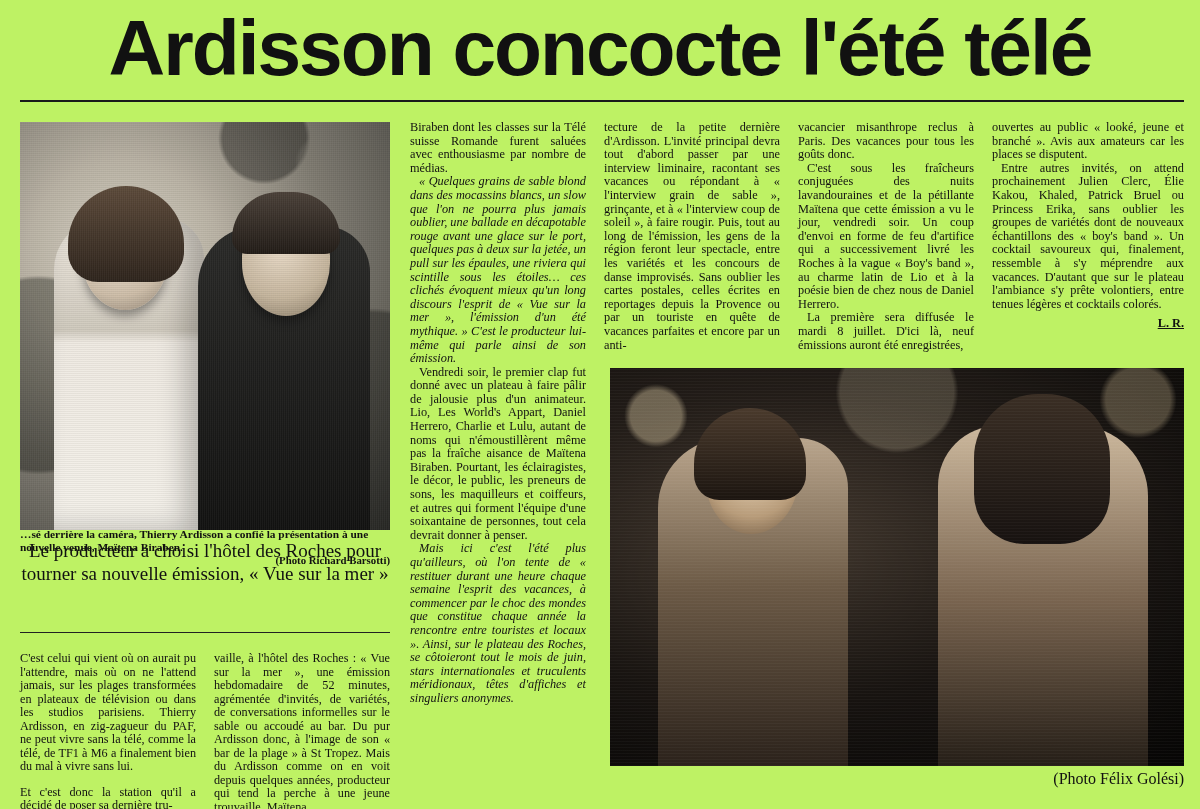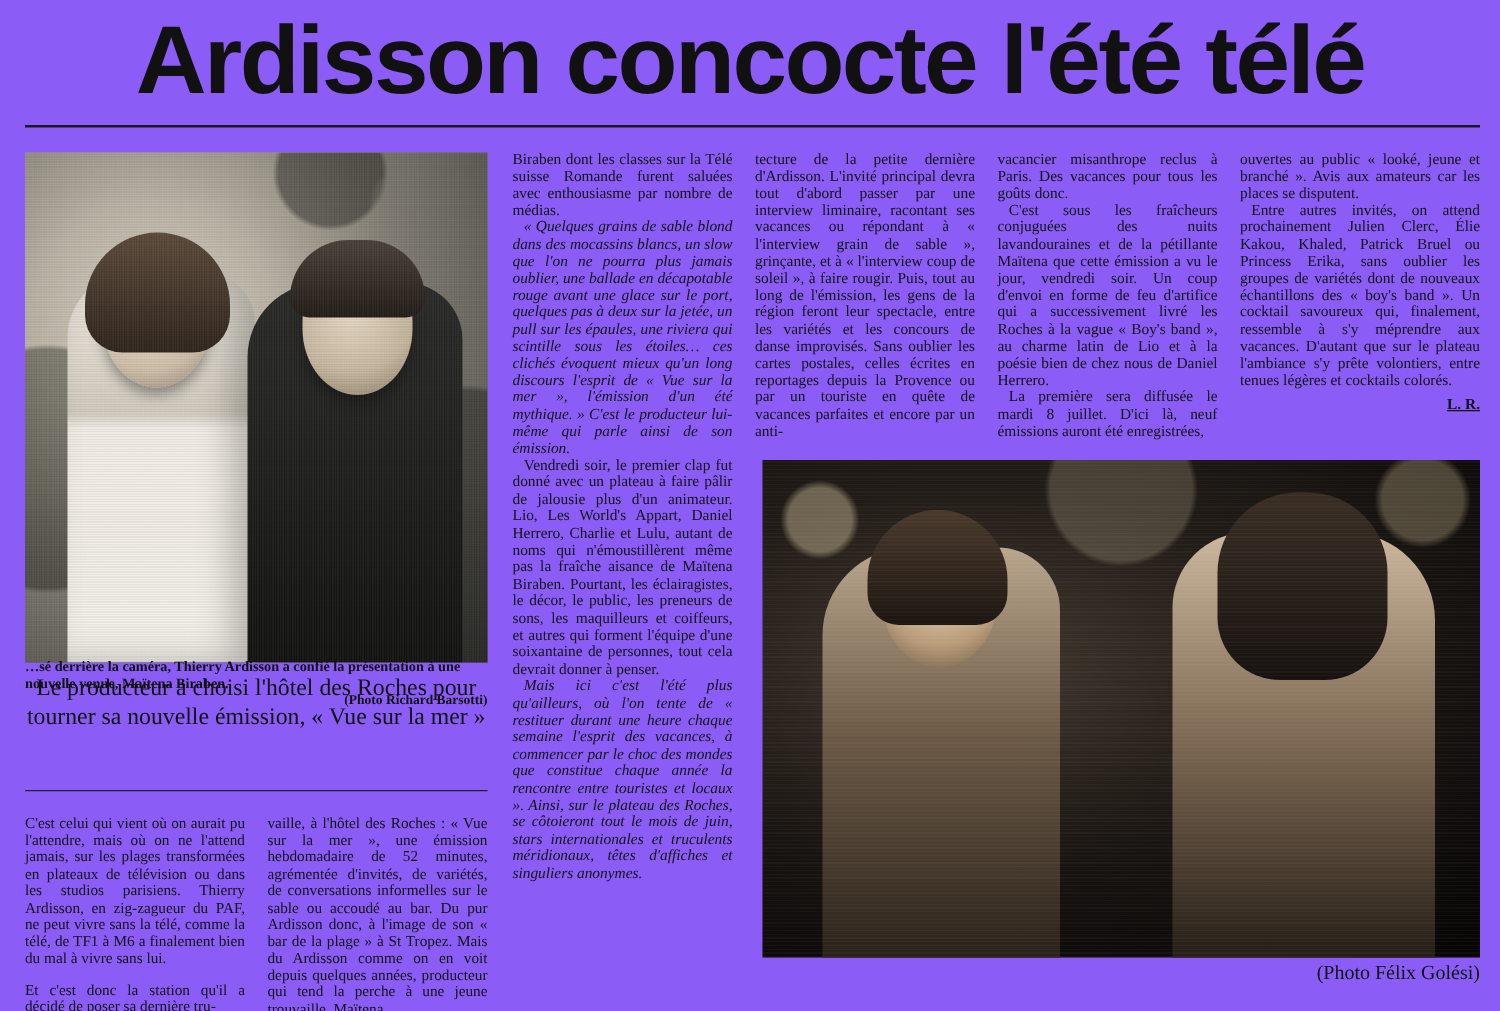--- a/index.html
+++ b/index.html
@@ -12,21 +12,21 @@
     height: 809px;
     font-family: "Liberation Serif", serif;
     color: #111;
     overflow: hidden;
     position: relative;
   }
   .page {
     position: relative;
     width: 1200px;
     height: 809px;
-    background: #8b5cf6;
+    background: #bef264;
     box-sizing: border-box;
     padding: 0;
   }
 
   
   .headline-wrap {
     position: absolute;
     left: 0; top: 0;
     width: 1200px;
     height: 96px;

